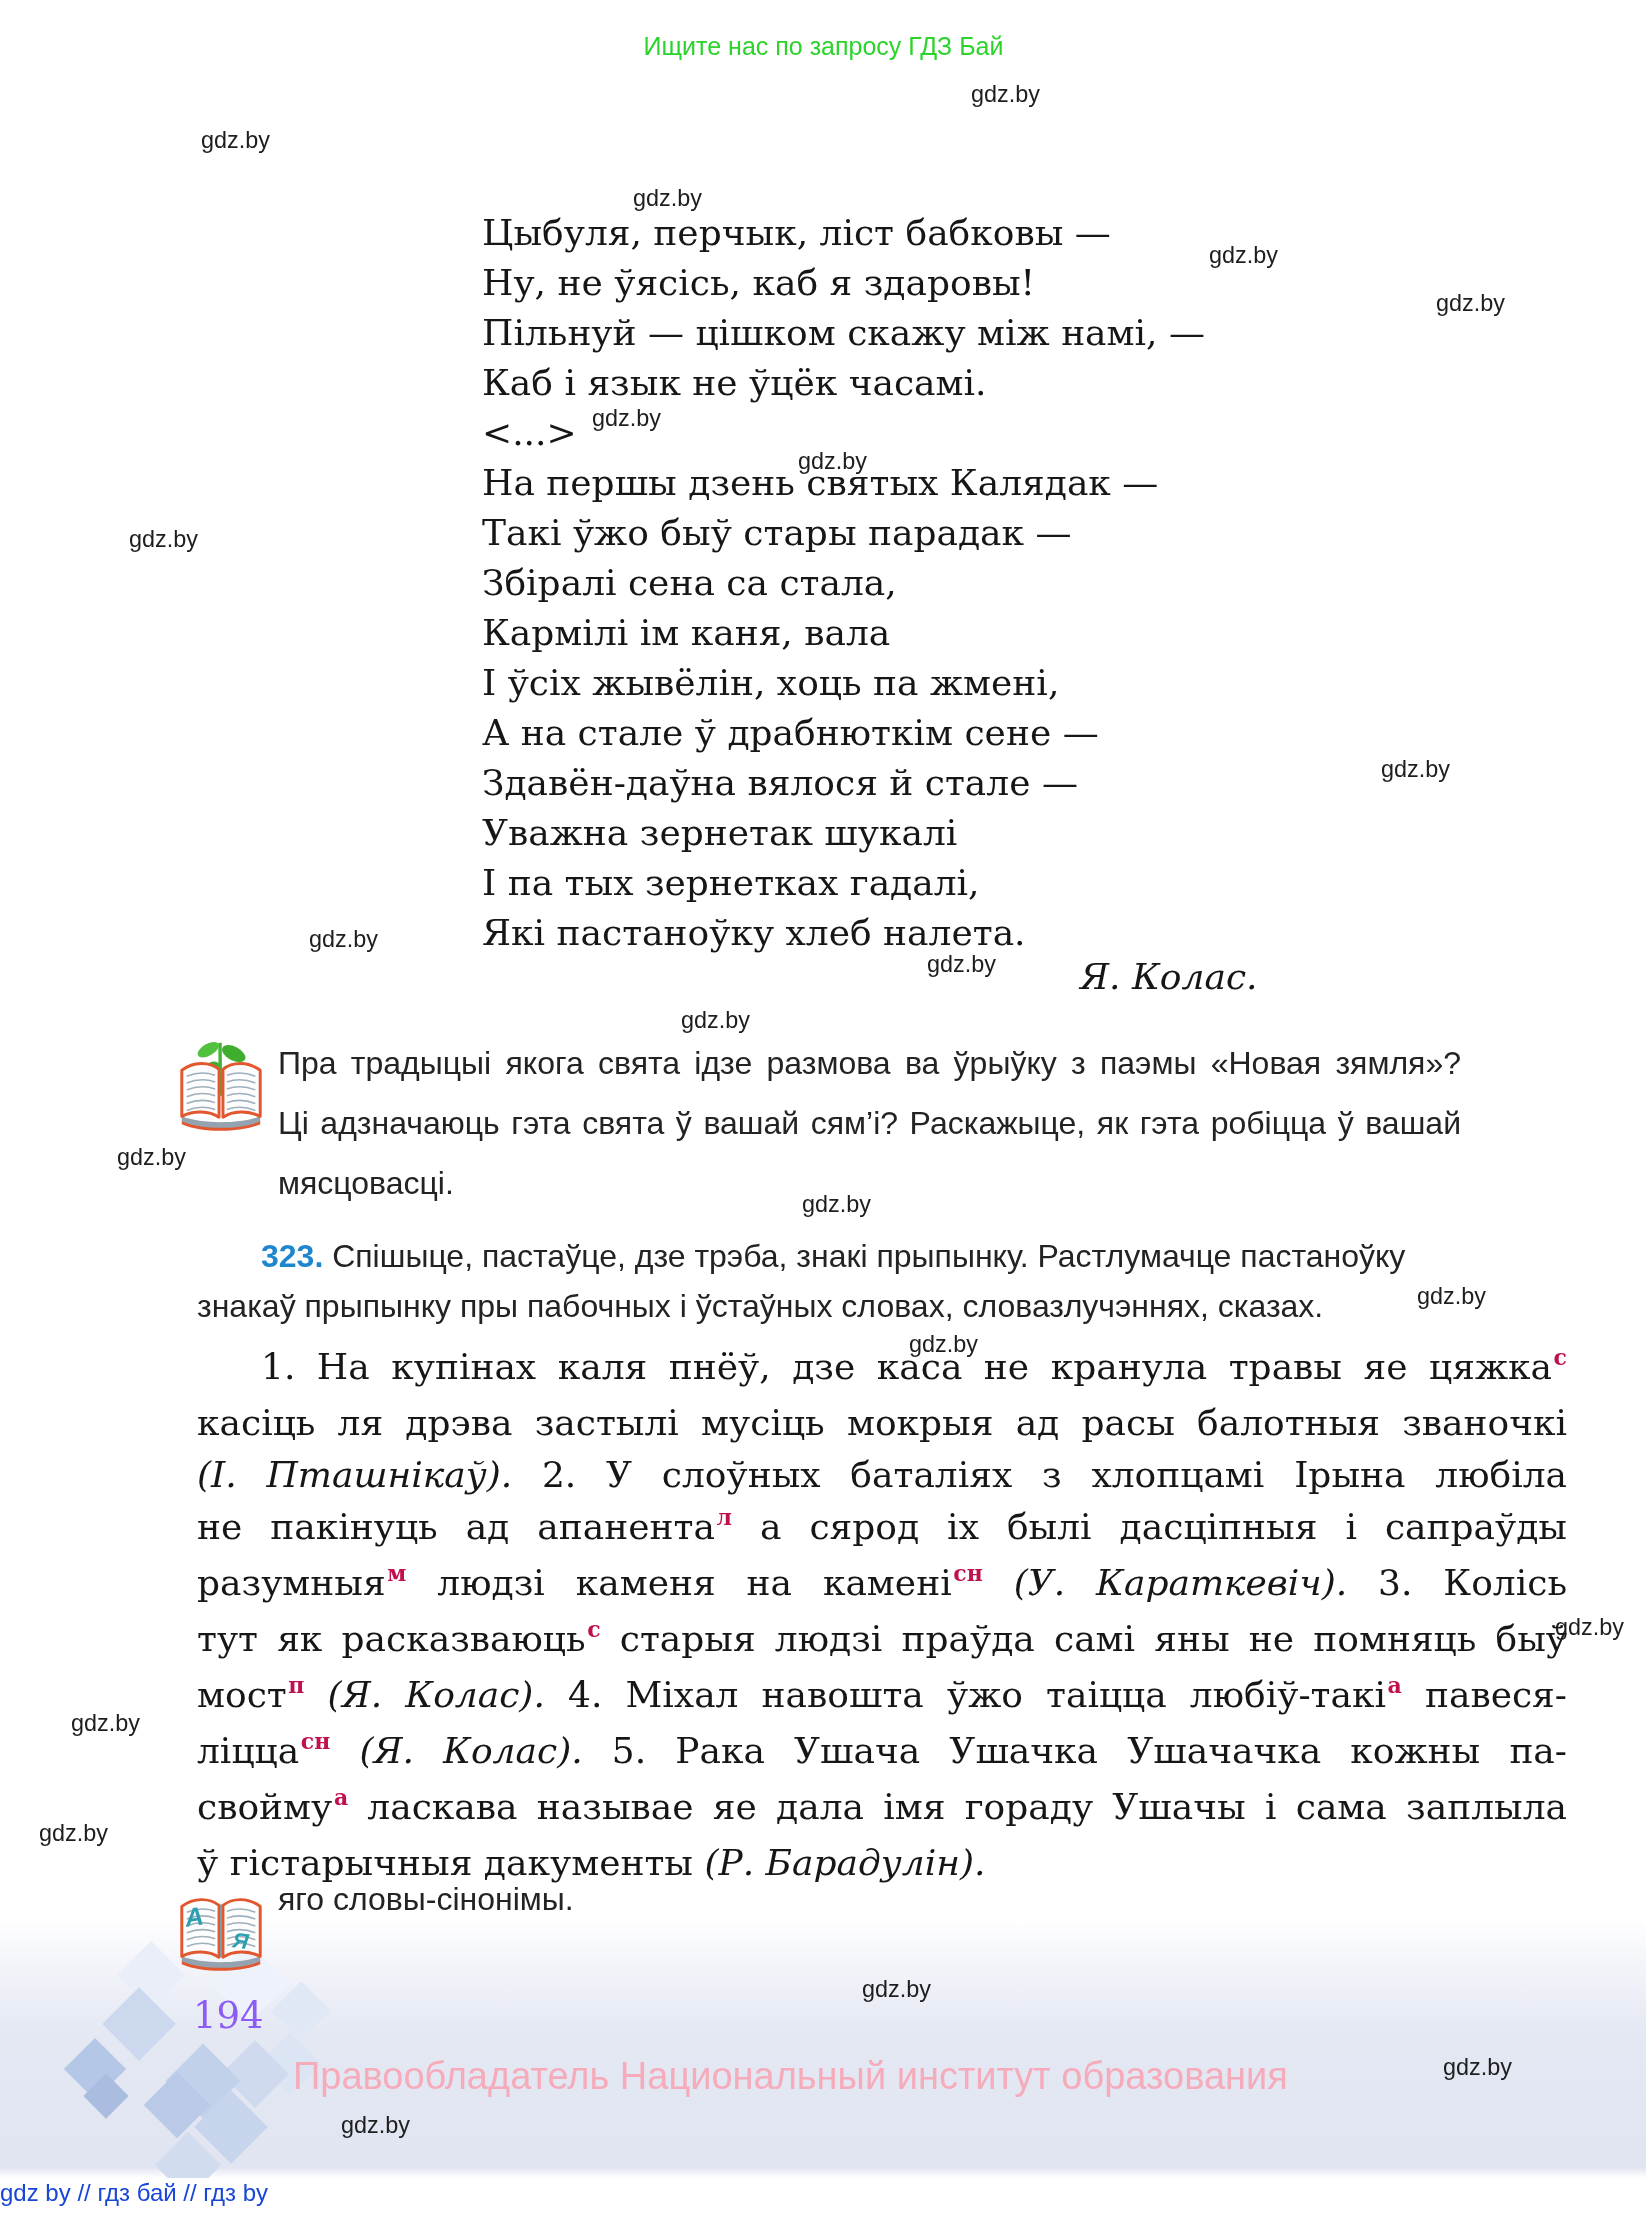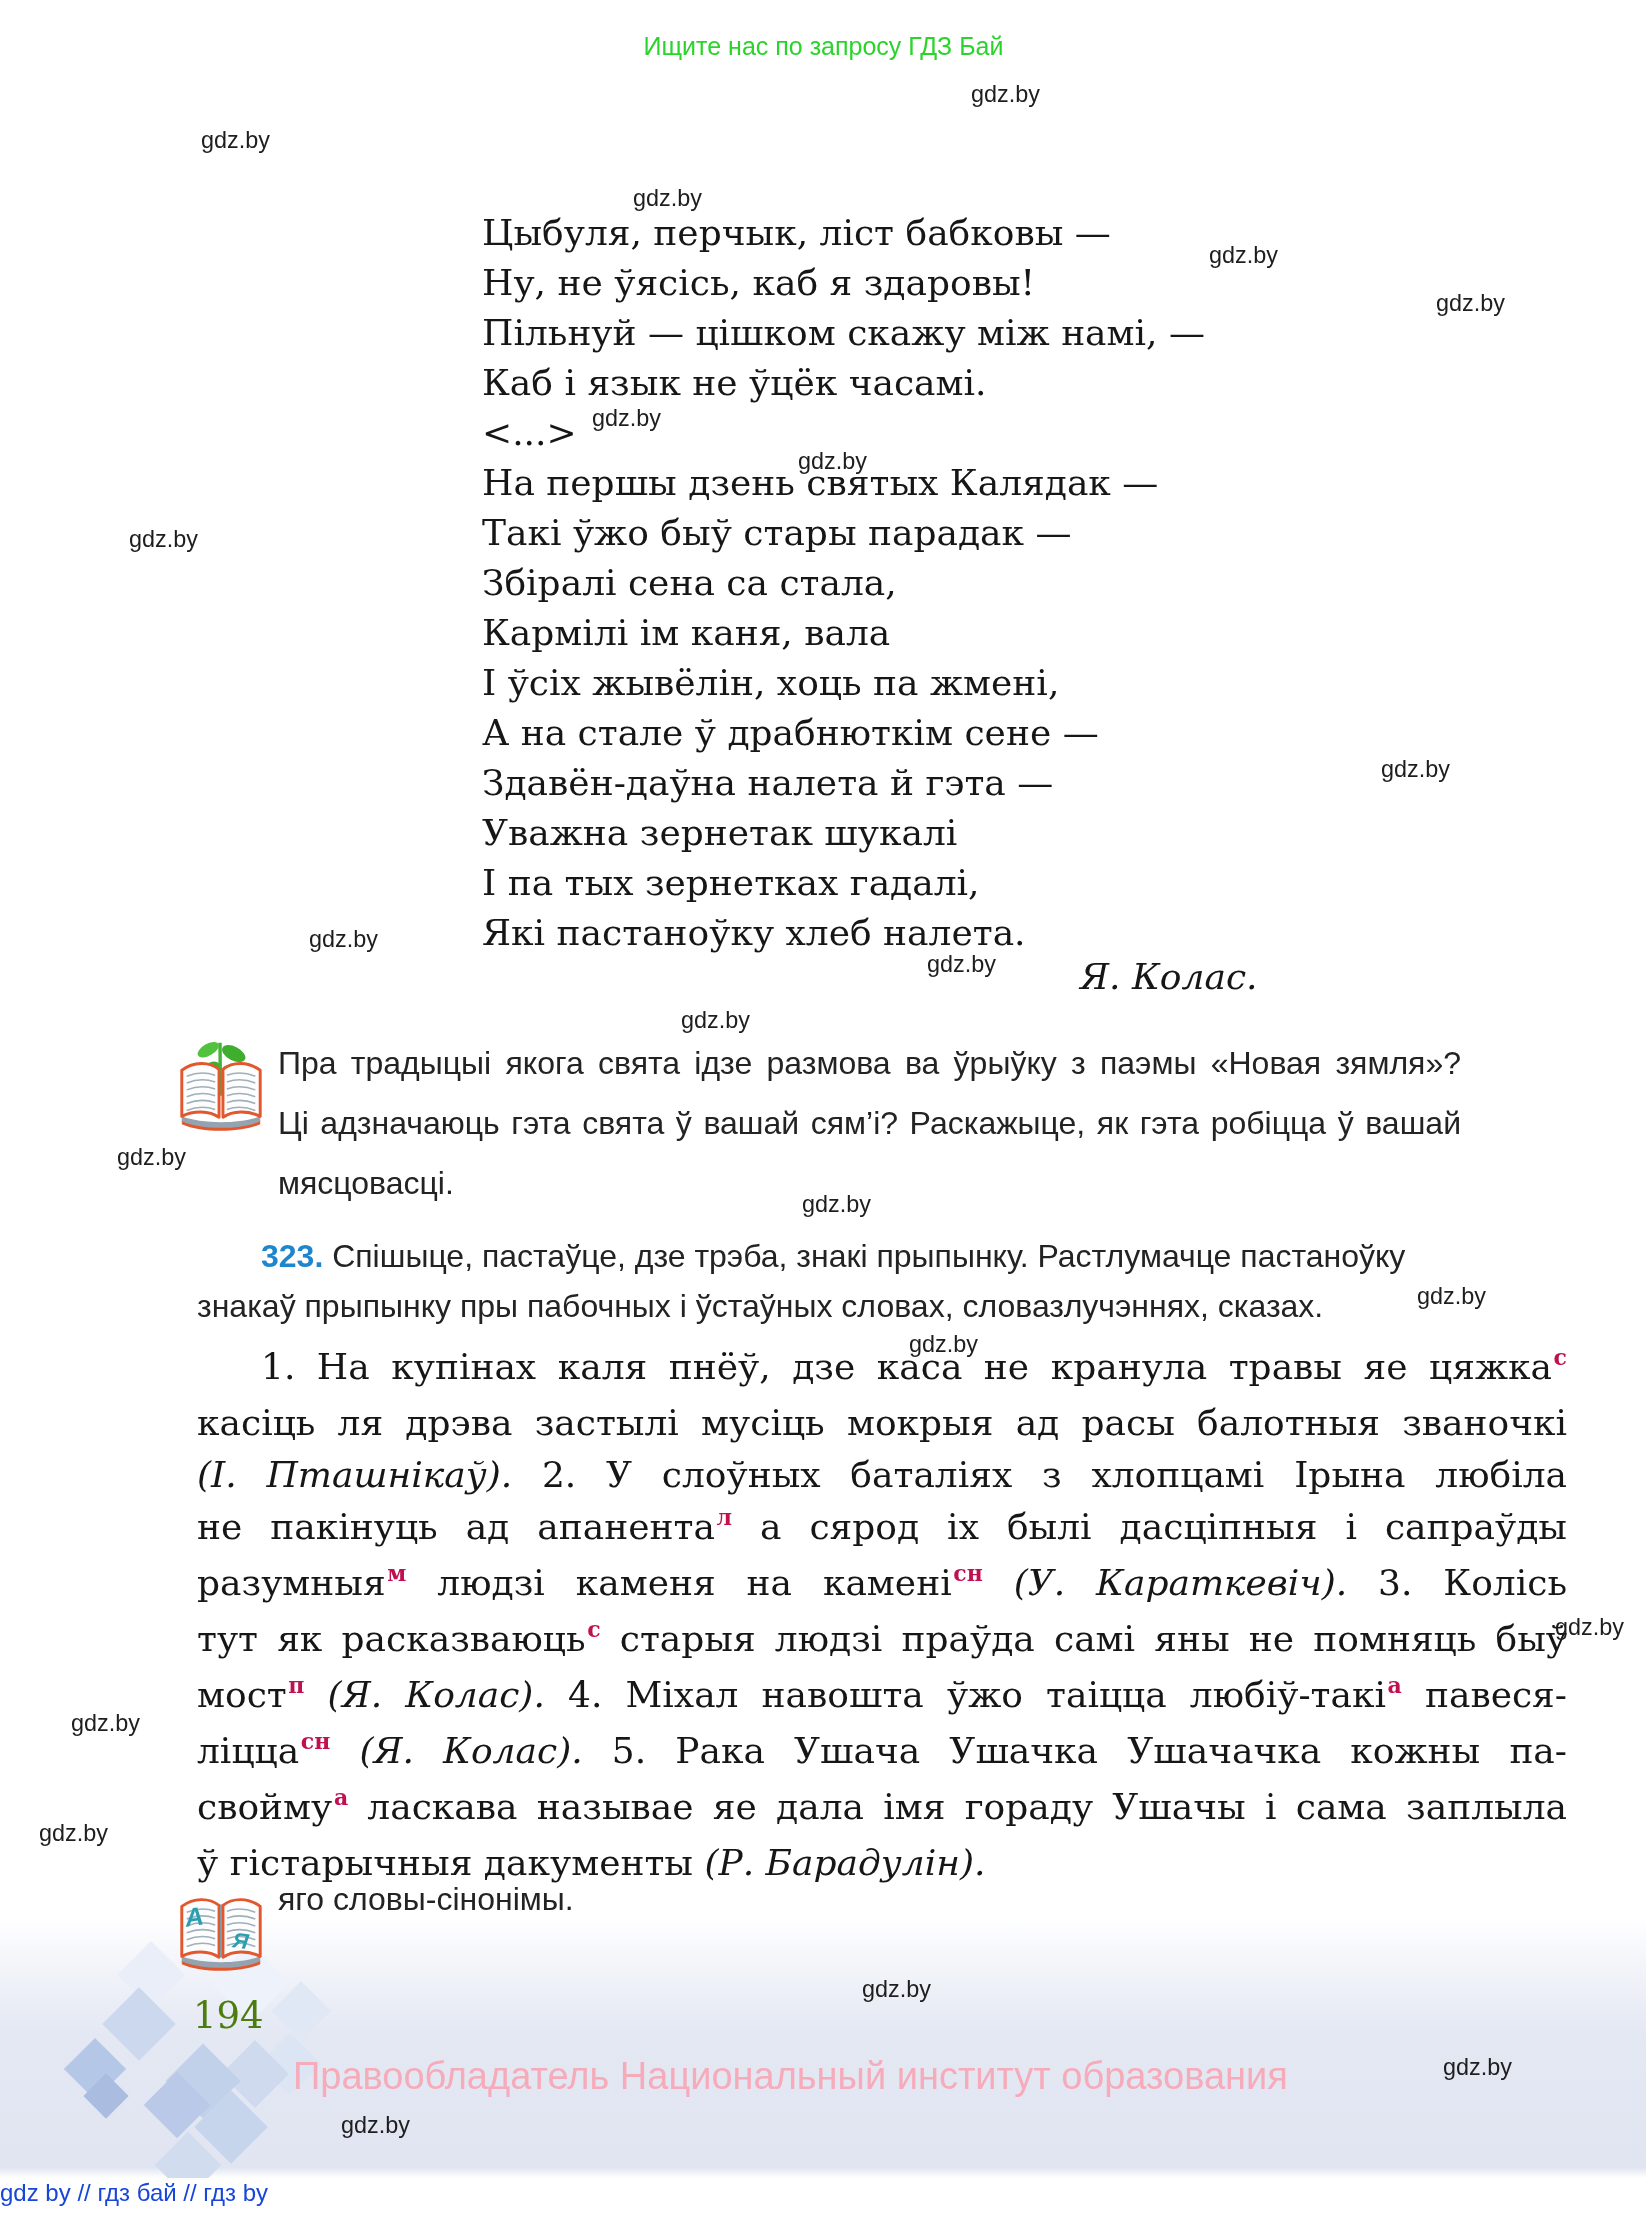--- a/index.html
+++ b/index.html
@@ -33,21 +33,21 @@
        font-style:normal;margin-left:1.6px;font-family:"DejaVu Serif",serif;}
   .icon{position:absolute;z-index:2;}
   .icon1{left:172px;top:1033px;width:98px;height:102px;}
   .icon2{left:172px;top:1873px;width:98px;height:102px;}
   .band{position:absolute;left:0;top:1917px;width:1647px;height:261px;z-index:0;overflow:hidden;
         background:linear-gradient(180deg,rgba(228,232,243,0) 0%,rgba(228,232,243,0.45) 18%,
                    #e4e8f3 45%,#e1e5f1 96%,#ffffff 100%);}
   .dia{position:absolute;transform:translate(-50%,-50%) rotate(45deg);}
   .pagenum{position:absolute;left:193px;top:1994px;z-index:2;
            font-family:"DejaVu Serif","Liberation Serif",serif;
-           font-size:37px;color:#4d7c0f;}
+           font-size:37px;color:#8b5cf6;}
   .copyright{position:absolute;left:293px;top:2055px;z-index:2;
              font-size:38px;color:#f6abba;white-space:nowrap;}
   .links{position:absolute;left:0;top:2179px;width:100%;z-index:2;
          font-size:24px;color:#1746d8;cursor:pointer;}
 </style>
 </head>
 <body>
 
 <div class="page">
 
@@ -73,21 +73,21 @@
       <div>Ну, не ўясісь, каб я здаровы!</div>
       <div>Пільнуй — цішком скажу між намі, —</div>
       <div>Каб і язык не ўцёк часамі.</div>
       <div>&lt;...&gt;</div>
       <div>На першы дзень святых Калядак —</div>
       <div>Такі ўжо быў стары парадак —</div>
       <div>Збіралі сена са стала,</div>
       <div>Кармілі ім каня, вала</div>
       <div>І ўсіх жывёлін, хоць па жмені,</div>
       <div>А на стале ў драбнюткім сене —</div>
-      <div>Здавён-даўна налета й гэта —</div>
+      <div>Здавён-даўна вялося й стале —</div>
       <div>Уважна зернетак шукалі</div>
       <div>І па тых зернетках гадалі,</div>
       <div>Які пастаноўку хлеб налета.</div>
     </div>
   <div class="author">Я. Колас.</div>
 
   <svg class="icon icon1" viewBox="0 0 100 100">
     <path d="M49.5 62 C49.5 45 49 26 49 8" stroke="#45b436" stroke-width="3.5" fill="none"></path>
     <ellipse cx="37" cy="15" rx="12" ry="6" fill="#52c13e" transform="rotate(-30 37 15)"></ellipse>
     <ellipse cx="63" cy="19" rx="13" ry="7" fill="#3fae2f" transform="rotate(28 63 19)"></ellipse>

